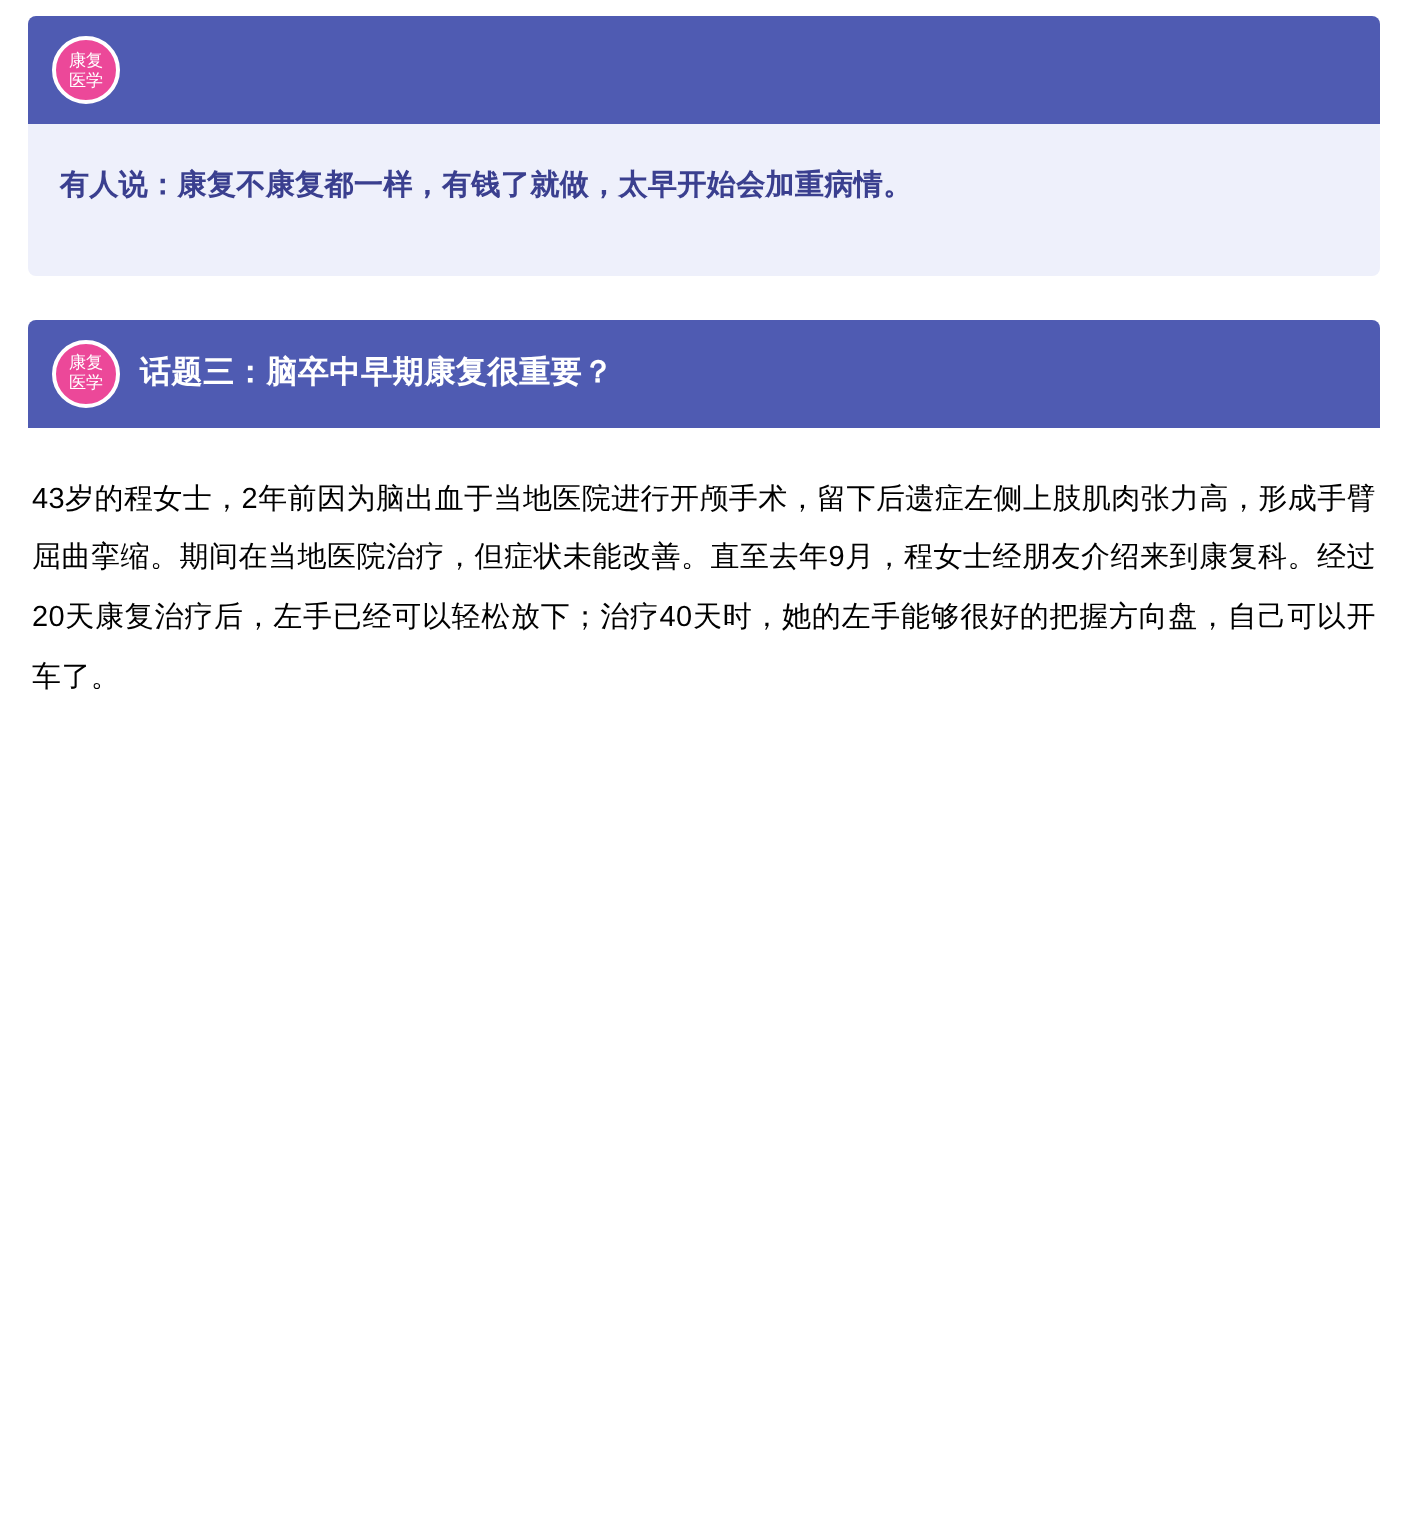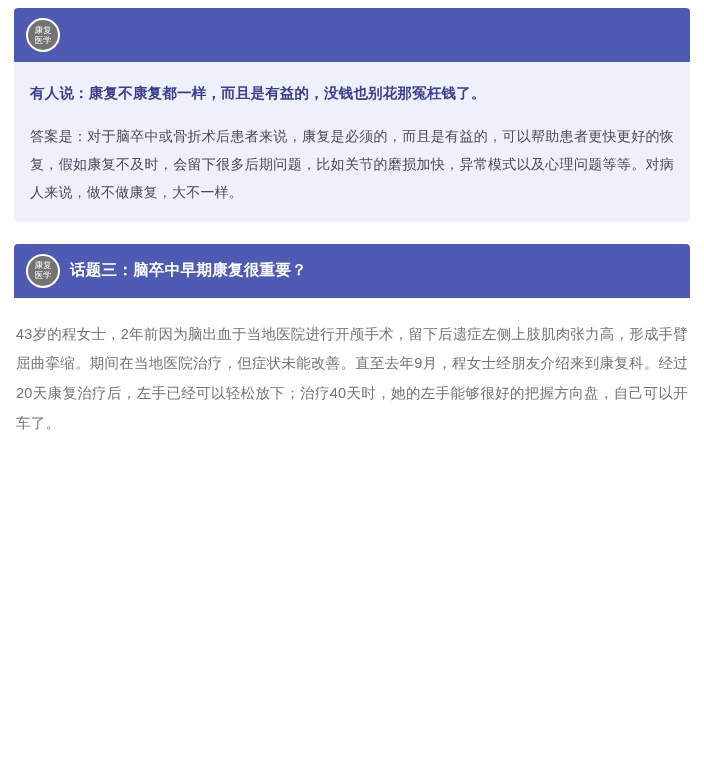--- a/index.html
+++ b/index.html
@@ -26,21 +26,21 @@
     border-radius: 4px 4px 0 0;
     display: flex;
     align-items: center;
     padding: 10px 12px;
     box-sizing: border-box;
   }
   .badge {
     width: 34px;
     height: 34px;
     border-radius: 50%;
-    background: #737373;
+    background: #ec4899;
     color: #ffffff;
     display: flex;
     flex-direction: column;
     align-items: center;
     justify-content: center;
     flex: 0 0 auto;
     margin-right: 10px;
     border: 2px solid #ffffff;
     box-sizing: border-box;
     line-height: 1;
@@ -78,43 +78,42 @@
     font-size: 14px;
     line-height: 2.0;
     letter-spacing: 0.2px;
     text-align: justify;
     margin: 0 0 10px 0;
   }
   .answer:last-child {
     margin-bottom: 0;
   }
   .closing {
-    color: #737373;
+    color: #000000;
     font-size: 14.5px;
     line-height: 2.05;
     letter-spacing: 0.2px;
     text-align: justify;
     margin: 8px 2px 0 2px;
   }
 </style>
 </head>
 <body>
 
 <div class="page">
 
   <div class="card">
     <div class="card-header">
       <div class="badge">
         <span class="b-row1">康复</span>
         <span class="b-row2">医学</span>
       </div>
     </div>
     <div class="card-body">
-      <div class="quote">有人说：康复不康复都一样，而且是有益的，没钱也别花那冤枉钱了。</div>
-      <div class="answer">答案是：对于脑卒中或骨折术后患者来说，康复是必须的，而且是有益的，可以帮助患者更快更好的恢复，假如康复不及时，会留下很多后期问题，比如关节的磨损加快，异常模式以及心理问题等等。对病人来说，做不做康复，大不一样。</div>
+      <div class="quote">有人说：康复不康复都一样，有钱了就做，太早开始会加重病情。</div>
     </div>
   </div>
 
   <div class="card">
     <div class="card-header">
       <div class="badge">
         <span class="b-row1">康复</span>
         <span class="b-row2">医学</span>
       </div>
       <div class="card-title">话题三：脑卒中早期康复很重要？</div>

